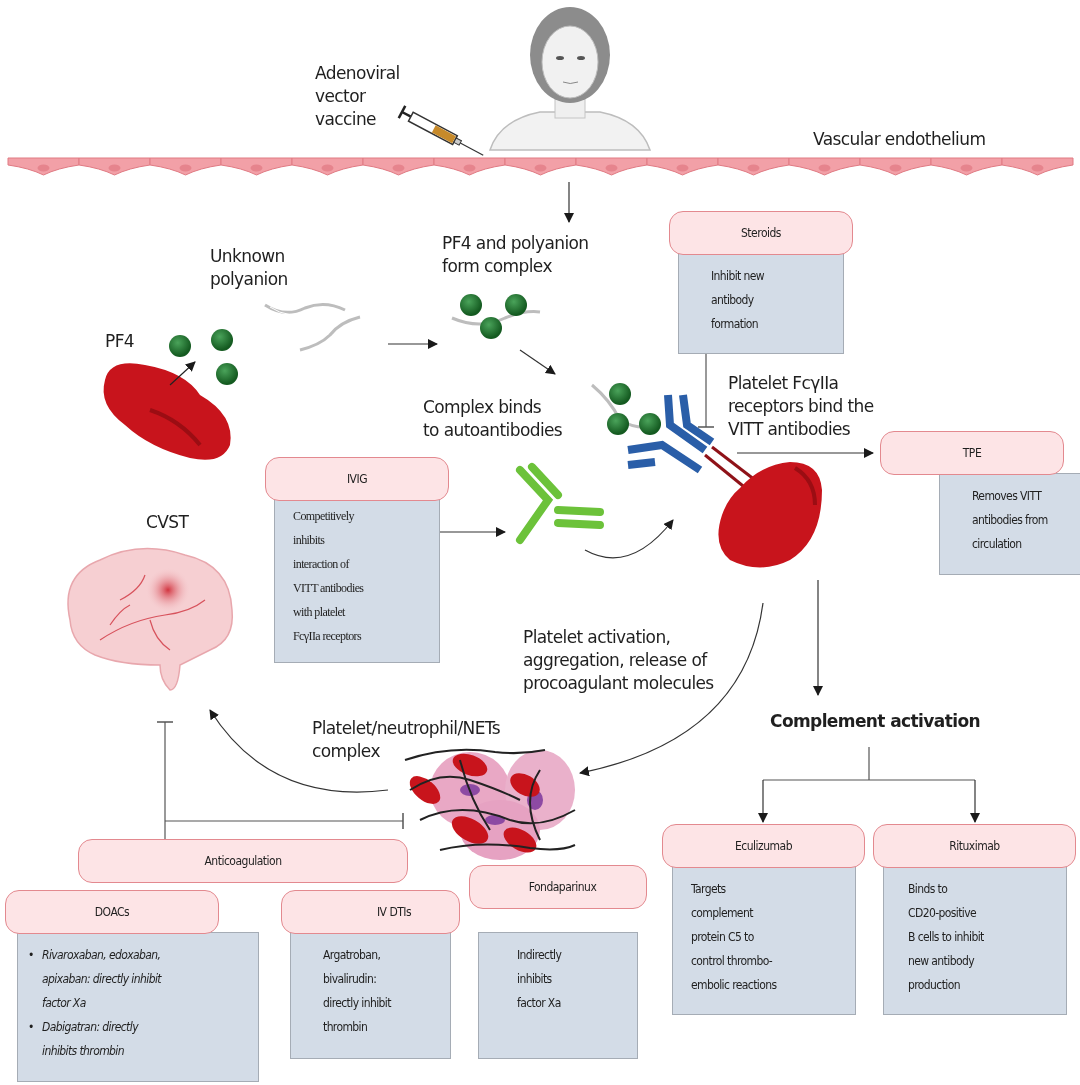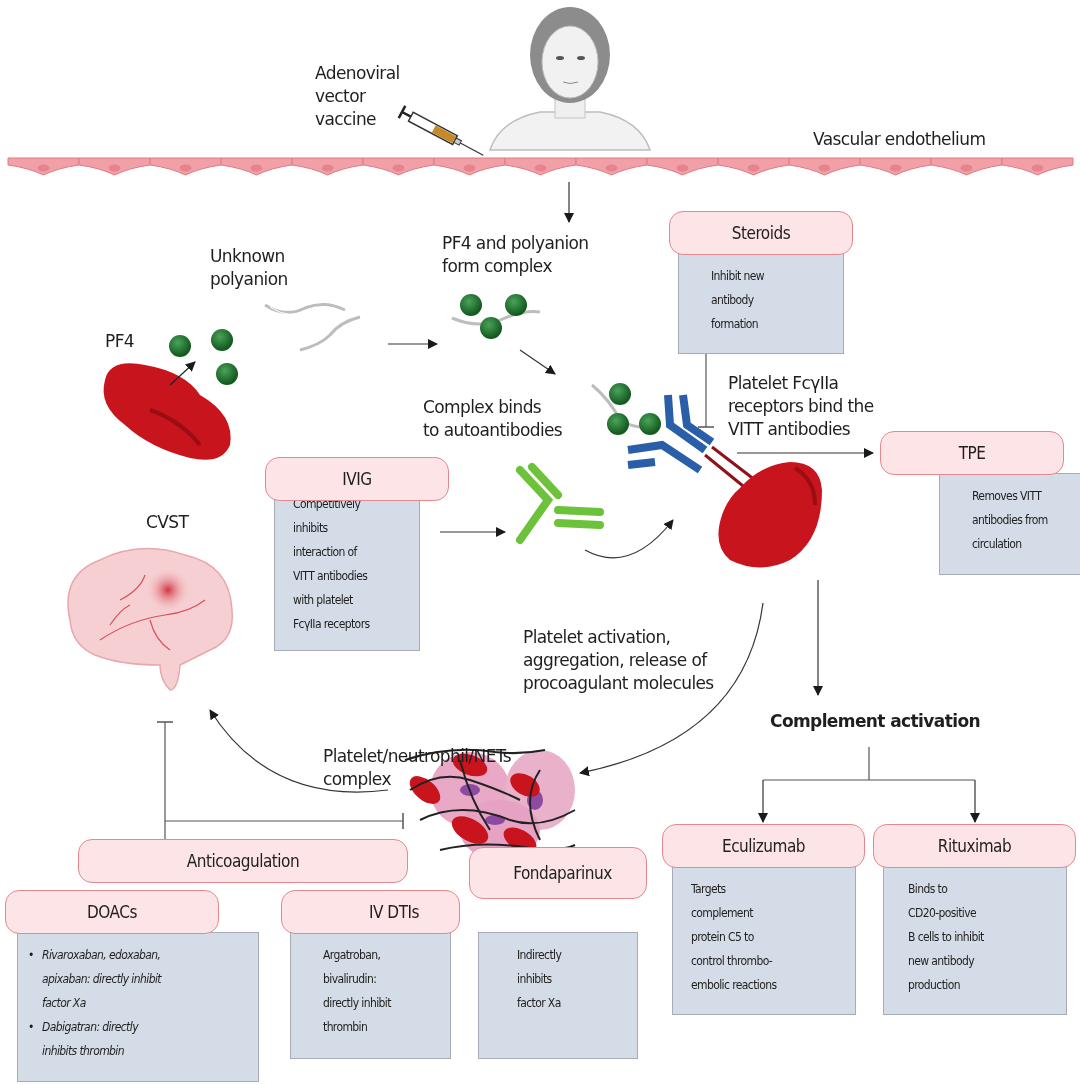--- a/index.html
+++ b/index.html
@@ -1,18 +1,18 @@
 <!DOCTYPE html>
 <html><head>
 <meta charset="utf-8">
 <style>
   html,body{margin:0;padding:0;background:#ffffff;}
   body{width:1080px;height:1085px;position:relative;overflow:hidden;font-family:"DejaVu Sans Condensed","DejaVu Sans",sans-serif;color:#1a1a1a;}
   .lbl{position:absolute;font-size:17px;line-height:23px;color:#1f1f1f;font-family:"DejaVu Sans",sans-serif;letter-spacing:-0.6px;}
-  .hdr{position:absolute;background:#fde4e6;border:1.5px solid #e3898f;border-radius:14px;display:flex;align-items:center;justify-content:center;font-size:17px;color:#1f1f1f;letter-spacing:-0.5px;box-sizing:border-box;z-index:2;}
+  .hdr{position:absolute;background:#fde4e6;border:1.5px solid #e3898f;border-radius:14px;display:flex;align-items:center;justify-content:center;font-size:12px;color:#1f1f1f;letter-spacing:-0.5px;box-sizing:border-box;z-index:2;}
   .box{position:absolute;background:#d3dce7;border:1.5px solid #a5acb5;box-sizing:border-box;font-size:12px;line-height:24px;color:#1f1f1f;letter-spacing:-0.6px;padding:10px 12px 10px 32px;z-index:1;}
   .box ul{margin:0;padding:0 0 0 0;list-style:none;}
   .box li{position:relative;padding-left:14px;}
   .box li::before{content:"•";position:absolute;left:0;top:0;}
   svg.overlay{position:absolute;left:0;top:0;width:1080px;height:1085px;z-index:0;}
   .bold{font-weight:bold;}
 </style>
 </head>
 <body>
 
@@ -208,36 +208,36 @@
 <div class="lbl" style="left:105px;top:330px;">PF4</div>
 <div class="lbl" style="left:423px;top:396px;white-space:pre-line;">Complex binds
 to autoantibodies</div>
 <div class="lbl" style="left:728px;top:372px;white-space:pre-line;">Platelet FcγIIa
 receptors bind the
 VITT antibodies</div>
 <div class="lbl" style="left:126px;top:511px;margin-left:20px;">CVST</div>
 <div class="lbl" style="left:523px;top:626px;white-space:pre-line;">Platelet activation,
 aggregation, release of
 procoagulant molecules</div>
-<div class="lbl" style="left:323px;top:717px;white-space:pre-line;margin-top:28px;">Platelet/neutrophil/NETs
+<div class="lbl" style="left:312px;top:717px;white-space:pre-line;">Platelet/neutrophil/NETs
 complex</div>
 <div class="lbl bold" style="left:770px;top:710px;">Complement activation</div>
 
 <div class="hdr" style="left:669px;top:211px;width:184px;height:44px;">Steroids</div>
 <div class="box" style="left:678px;top:253px;width:166px;height:101px;white-space:pre-line;">Inhibit new
 antibody
 formation</div>
 
 <div class="hdr" style="left:880px;top:431px;width:184px;height:44px;">TPE</div>
 <div class="box" style="left:939px;top:473px;width:166px;height:102px;white-space:pre-line;">Removes VITT
 antibodies from
 circulation</div>
 
 <div class="hdr" style="left:265px;top:457px;width:184px;height:44px;">IVIG</div>
-<div class="box" style="left:274px;top:481px;width:146px;height:170px;padding-left:18px;white-space:pre-line;">Competitively
+<div class="box" style="left:274px;top:493px;width:166px;height:170px;padding-left:18px;white-space:pre-line;font-family:Liberation Serif, serif;">Competitively
 inhibits
 interaction of
 VITT antibodies
 with platelet
 FcγIIa receptors</div>
 
 <div class="hdr" style="left:78px;top:839px;width:330px;height:44px;">Anticoagulation</div>
 
 <div class="hdr" style="left:5px;top:890px;width:214px;height:44px;">DOACs</div>
 <div class="box" style="left:17px;top:932px;width:242px;height:150px;padding-left:10px;font-style:italic;">
@@ -249,21 +249,21 @@
 inhibits thrombin</li>
   </ul>
 </div>
 
 <div class="hdr" style="left:281px;top:890px;width:179px;height:44px;padding-left:47px;">IV DTIs</div>
 <div class="box" style="left:290px;top:932px;width:161px;height:127px;white-space:pre-line;">Argatroban,
 bivalirudin:
 directly inhibit
 thrombin</div>
 
-<div class="hdr" style="left:469px;top:847px;width:178px;height:52px;padding-left:9px;">Fondaparinux</div>
+<div class="hdr" style="left:469px;top:865px;width:178px;height:44px;padding-left:9px;">Fondaparinux</div>
 <div class="box" style="left:478px;top:932px;width:160px;height:127px;padding-left:38px;white-space:pre-line;">Indirectly
 inhibits
 factor Xa</div>
 
 <div class="hdr" style="left:662px;top:824px;width:203px;height:44px;">Eculizumab</div>
 <div class="box" style="left:672px;top:866px;width:184px;height:149px;padding-left:18px;white-space:pre-line;">Targets
 complement
 protein C5 to
 control thrombo-
 embolic reactions</div>

